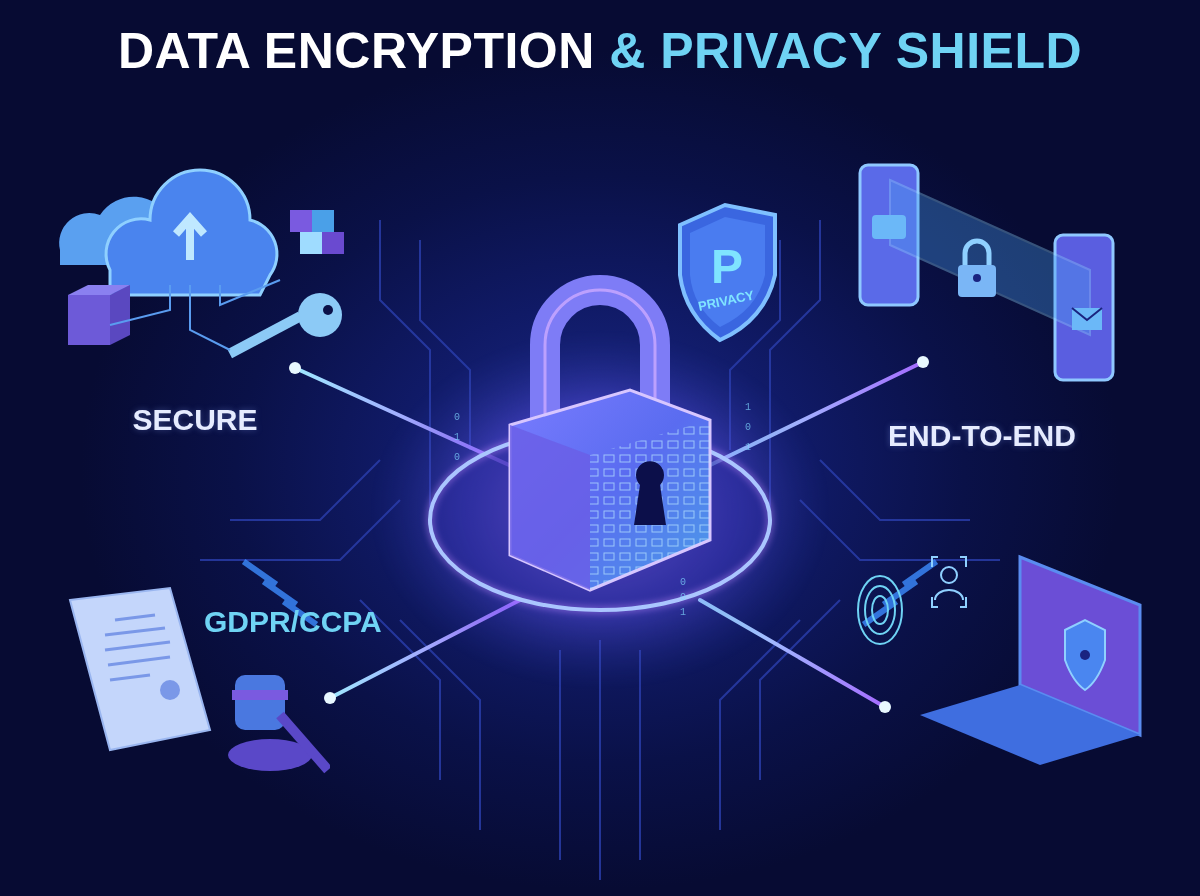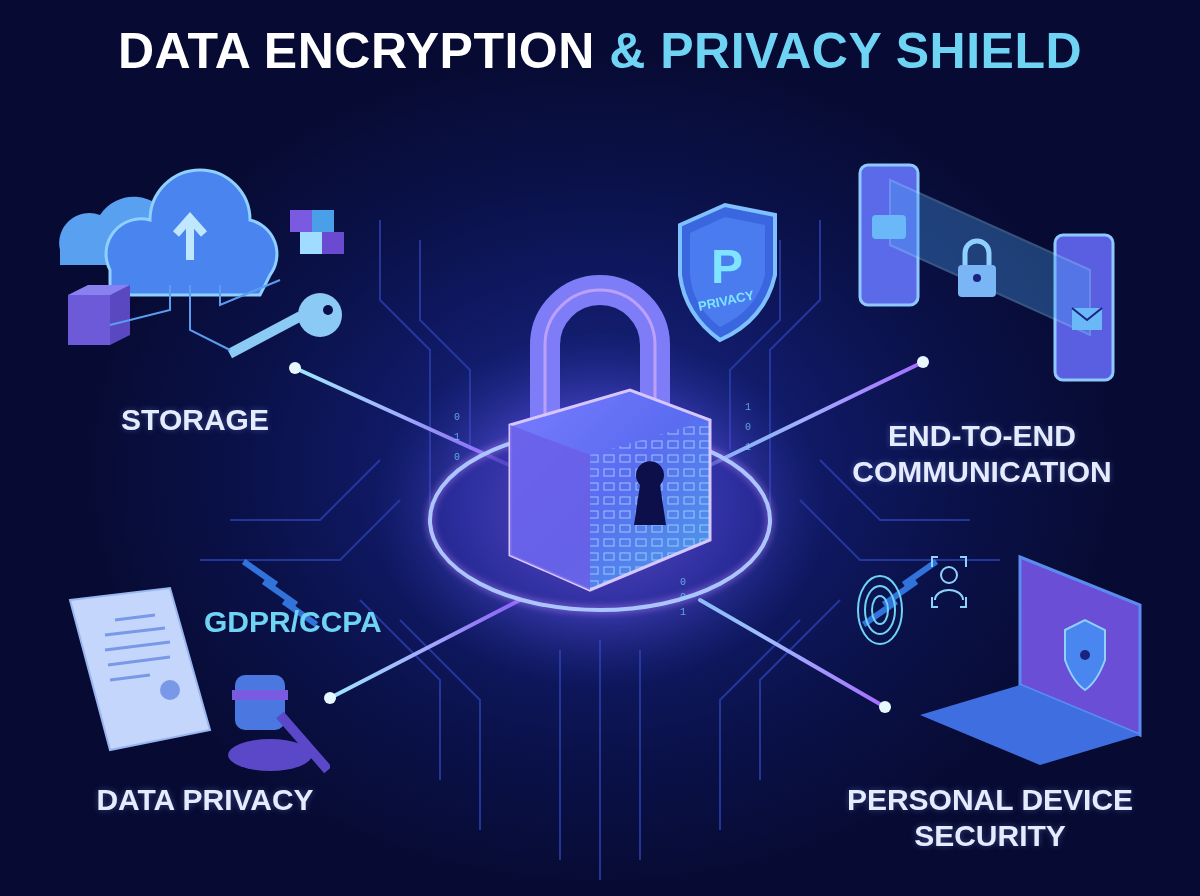--- a/index.html
+++ b/index.html
@@ -204,32 +204,26 @@
     </g>
     <g>
       <polygon points="180,12 300,60 300,190 180,140" fill="#6b4ed6" stroke="#5a8cf0" stroke-width="3"></polygon>
       <polygon points="80,170 180,140 300,190 200,220" fill="#3f6ee0"></polygon>
       <path d="M225 85 l20 -10 l20 10 l0 30 q-8 22 -20 30 q-12 -8 -20 -30 z" fill="#4a86f0" stroke="#8fd0ff" stroke-width="2"></path>
       <circle cx="245" cy="110" r="5" fill="#1a2380"></circle>
     </g>
   </svg>
 
   <div class="label" style="left:55px;top:402px;width:280px">
-    <span>STORAGE</span>
+    <span>SECURE</span>
   </div>
 
   <div class="label" style="left:832px;top:418px;width:300px">
     <span>END-TO-END</span>
-    <span>COMMUNICATION</span>
   </div>
 
   <div class="sub" style="left:204px;top:605px">GDPR/CCPA</div>
 
   <div class="label" style="left:55px;top:782px;width:300px">
-    <span>DATA PRIVACY</span>
-  </div>
-
-  <div class="label" style="left:830px;top:782px;width:320px">
-    <span>PERSONAL DEVICE</span>
-    <span>SECURITY</span>
-  </div>
+  </div>
+
 
 </div>
 
 </body></html>

